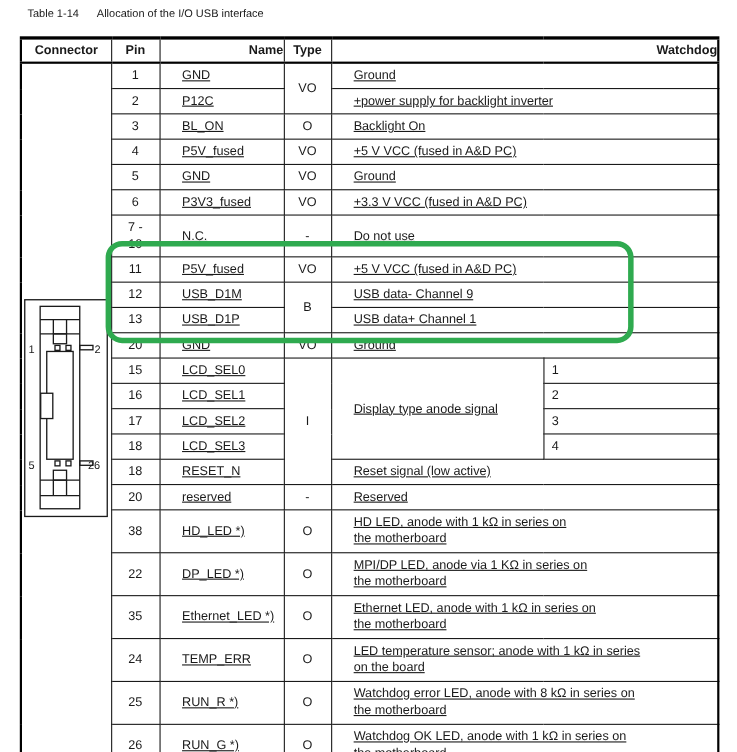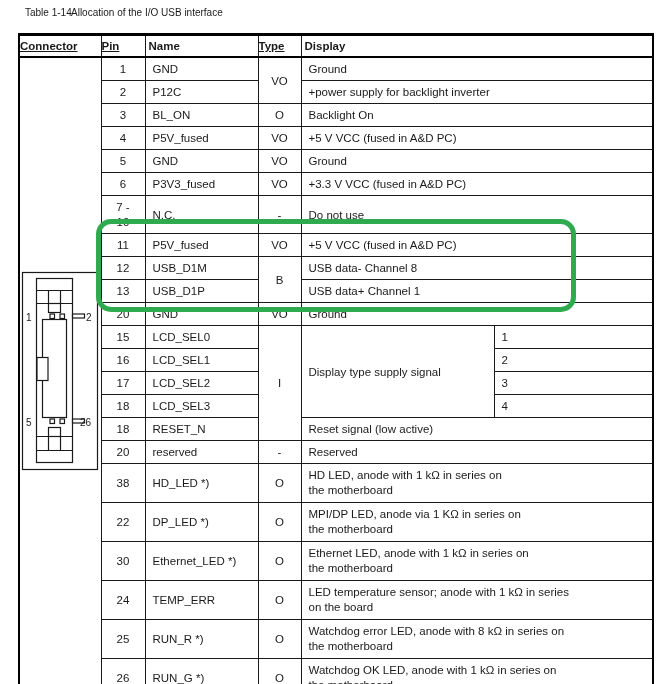--- a/index.html
+++ b/index.html
@@ -2,35 +2,35 @@
 <html><head>
 <meta charset="utf-8">
 <style>
   html,body{margin:0;padding:0;}
   body{
     width:670px;height:684px;position:relative;background:#ffffff;
     font-family:"Liberation Sans","DejaVu Sans",sans-serif;color:#1a1a1a;
     -webkit-font-smoothing:antialiased;
   }
   .title-line{position:absolute;left:25px;top:7px;font-size:10px;white-space:nowrap;}
-  .title-line .caption{position:absolute;left:46px;top:0;white-space:nowrap;}
+  .title-line .caption{position:absolute;left:63px;top:0;white-space:nowrap;}
   .tbl-wrap{position:absolute;left:18px;top:33px;}
   table{border-collapse:collapse;table-layout:fixed;width:634px;font-size:11.5px;}
   col.c-conn{width:82px;} col.c-pin{width:44px;} col.c-name{width:113px;}
   col.c-type{width:43px;} col.c-mean{width:193px;} col.c-sub{width:159px;}
   th,td{border:1px solid #1a1a1a;padding:0;overflow:hidden;}
   thead th{
-    height:20px;font-weight:bold;text-align:left;padding-left:3px;
+    height:20px;font-weight:bold;text-align:right;padding-left:3px;
     border-top:3px solid #000;border-bottom:2px solid #000;font-size:11.5px;
   }
-  thead th.cth{text-align:left;padding-left:0;text-decoration:underline;}
+  thead th.cth{text-align:center;padding-left:0;}
   table{border:2px solid #000;}
   td{height:22px;vertical-align:middle;}
   td.pin{text-align:center;}
-  td.name,td.mean{padding-left:7px;}
+  td.name,td.mean{padding-left:20px;text-decoration:underline;}
   td.type{text-align:center;}
   td.sub{padding-left:7px;}
   tr.tall td{height:37px;}
   tr.twoline td{height:38px;}
   .m2 div{line-height:15px;}
   td.connector{vertical-align:top;position:relative;}
   .conn-svg{position:absolute;left:0;top:209px;}
   .hl-box{
     position:absolute;left:96px;top:219px;width:470px;height:83px;
     border:5px solid #2faa4f;border-radius:15px;pointer-events:none;z-index:5;
@@ -54,21 +54,21 @@
         <col class="c-type">
         <col class="c-mean">
         <col class="c-sub">
   </colgroup>
   <thead>
     <tr>
       <th class="cth">Connector</th>
       <th class="cth">Pin</th>
       <th>Name</th>
       <th class="cth">Type</th>
-      <th colspan="2">Display</th>
+      <th colspan="2">Watchdog</th>
     </tr>
   </thead>
   <tbody>
     <tr>
       <td class="connector" rowspan="23">
         <svg class="conn-svg" width="82" height="210" viewBox="0 0 82 210" fill="none" stroke="#1a1a1a" stroke-width="1.2">
           <rect x="2.5" y="5.5" width="75" height="197"></rect>
           <rect x="16.5" y="11.5" width="36" height="184"></rect>
           <line x1="16.5" y1="23.5" x2="52.5" y2="23.5"></line>
               <line x1="16.5" y1="36.5" x2="52.5" y2="36.5"></line>
@@ -140,38 +140,38 @@
     <tr>
       <td class="pin">11</td>
       <td class="name">P5V_fused</td>
       <td class="type">VO</td>
       <td class="mean" colspan="2">+5 V VCC (fused in A&amp;D PC)</td>
     </tr>
     <tr>
       <td class="pin">12</td>
       <td class="name">USB_D1M</td>
       <td class="type" rowspan="2">B</td>
-      <td class="mean" colspan="2">USB data- Channel 8</td>
+      <td class="mean" colspan="2">USB data- Channel 9</td>
     </tr>
     <tr>
       <td class="pin">13</td>
       <td class="name">USB_D1P</td>
       <td class="mean" colspan="2">USB data+ Channel 1</td>
     </tr>
     <tr>
       <td class="pin">20</td>
       <td class="name">GND</td>
       <td class="type">VO</td>
       <td class="mean" colspan="2">Ground</td>
     </tr>
     <tr>
       <td class="pin">15</td>
       <td class="name">LCD_SEL0</td>
       <td class="type" rowspan="5">I</td>
-      <td class="mean" rowspan="4">Display type supply signal</td>
+      <td class="mean" rowspan="4">Display type anode signal</td>
       <td class="sub">1</td>
     </tr>
     <tr>
       <td class="pin">16</td>
       <td class="name">LCD_SEL1</td>
       <td class="sub">2</td>
     </tr>
     <tr>
       <td class="pin">17</td>
       <td class="name">LCD_SEL2</td>
@@ -205,21 +205,21 @@
     <tr class="twoline">
       <td class="pin">22</td>
       <td class="name">DP_LED *)</td>
       <td class="type">O</td>
       <td class="mean m2" colspan="2">
         <div>MPI/DP LED, anode via 1 KΩ in series on</div>
         <div>the motherboard</div>
       </td>
     </tr>
     <tr class="twoline">
-      <td class="pin">30</td>
+      <td class="pin">35</td>
       <td class="name">Ethernet_LED *)</td>
       <td class="type">O</td>
       <td class="mean m2" colspan="2">
         <div>Ethernet LED, anode with 1 kΩ in series on</div>
         <div>the motherboard</div>
       </td>
     </tr>
     <tr class="twoline">
       <td class="pin">24</td>
       <td class="name">TEMP_ERR</td>

